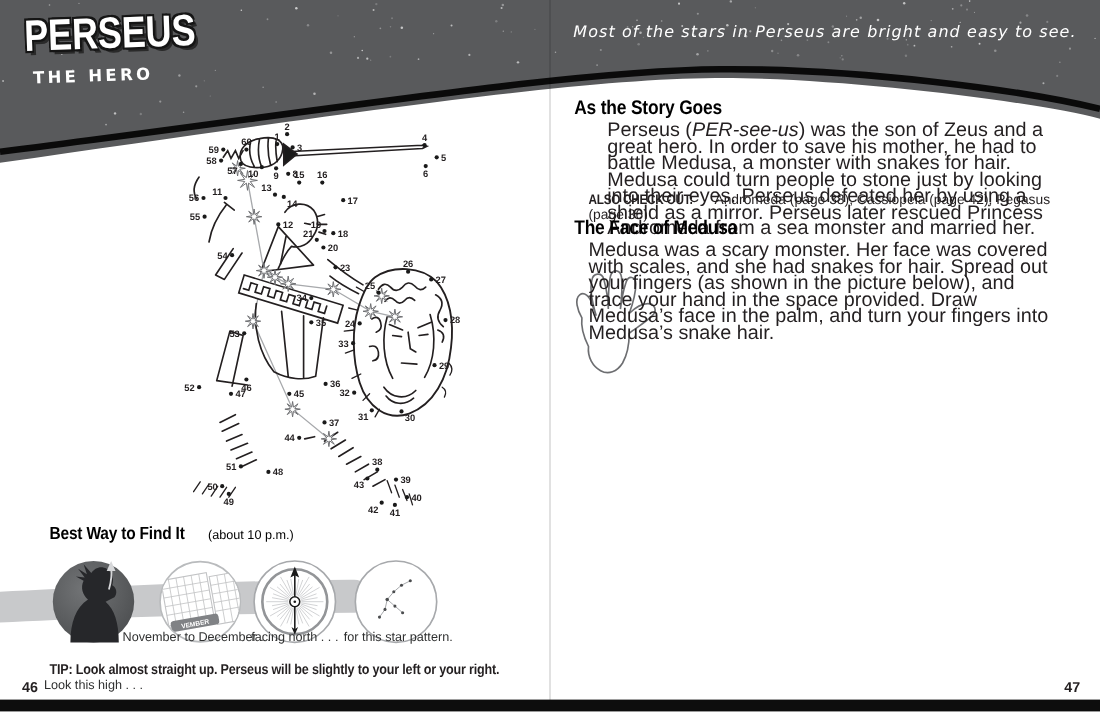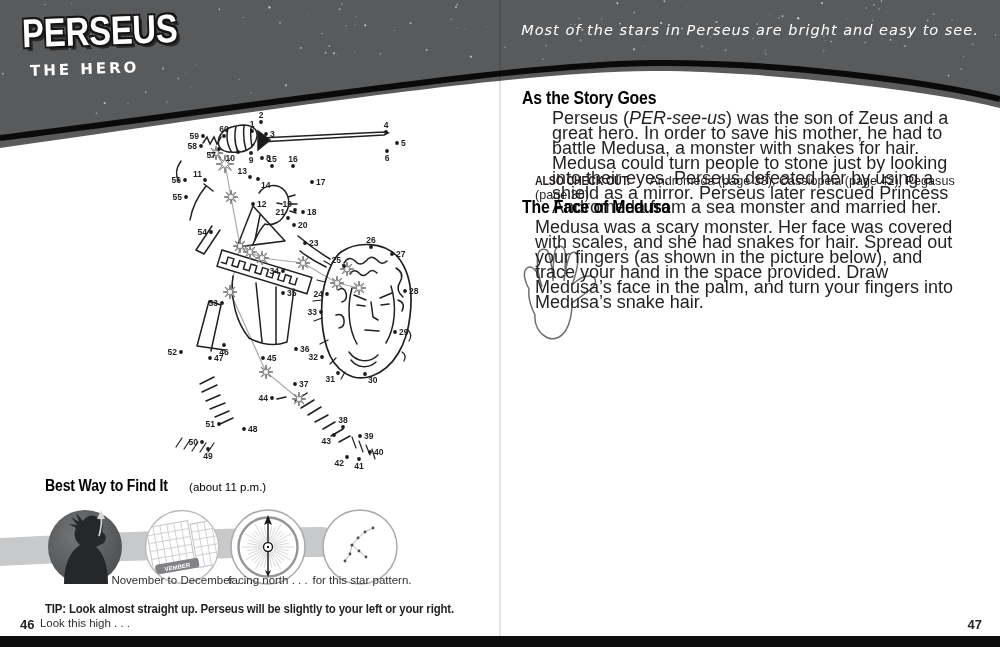--- a/index.html
+++ b/index.html
@@ -461,21 +461,21 @@
 <div class="txt subtitle">THE HERO</div>
 <div class="txt headnote">Most of the stars in Perseus are bright and easy to see.</div>
 
 <div class="txt h2 story-h"><span class="cond">As the Story Goes</span></div>
 <div class="txt story-b"><span>Perseus (</span><i class="phon">PER-see-us</i><span>) was the son of Zeus and a great hero. In order to save his mother, he had to battle Medusa, a monster with snakes for hair. Medusa could turn people to stone just by looking into their eyes. Perseus defeated her by using a shield as a mirror. Perseus later rescued Princess Andromeda from a sea monster and married her.</span></div>
 <div class="txt also"><span class="lbl">ALSO CHECK OUT:</span><span> Andromeda (page 38), Cassiopeia (page 42), Pegasus (page 36)</span></div>
 
 <div class="txt h2 medusa-h"><span class="cond">The Face of Medusa</span></div>
 <div class="txt medusa-b">Medusa was a scary monster. Her face was covered with scales, and she had snakes for hair. Spread out your fingers (as shown in the picture below), and trace your hand in the space provided. Draw Medusa’s face in the palm, and turn your fingers into Medusa’s snake hair.</div>
 
-<div class="txt h2 findit-h" style="font-size:16px;"><span class="cond">Best Way to Find It</span>&nbsp;<span class="note">(about 11 p.m.)</span></div>
+<div class="txt h2 findit-h" style="font-size:16px;"><span class="cond">Best Way to Find It</span>&nbsp;<span class="note">(about 10 p.m.)</span></div>
 
 <div class="txt caption" style="left:85px;margin-top:43px;">Look this high . . .</div>
 <div class="txt caption" style="left:182px;">November to December . . .</div>
 <div class="txt caption" style="left:268px;text-align:center;">facing north . . .</div>
 <div class="txt caption" style="left:362px;">for this star pattern.</div>
 
 <div class="txt tip"><span class="cond"><span>TIP:</span><span> Look almost straight up. Perseus will be slightly to your left or your right.</span></span></div>
 
 <div class="txt pageno l">46</div>
 <div class="txt pageno r">47</div>

